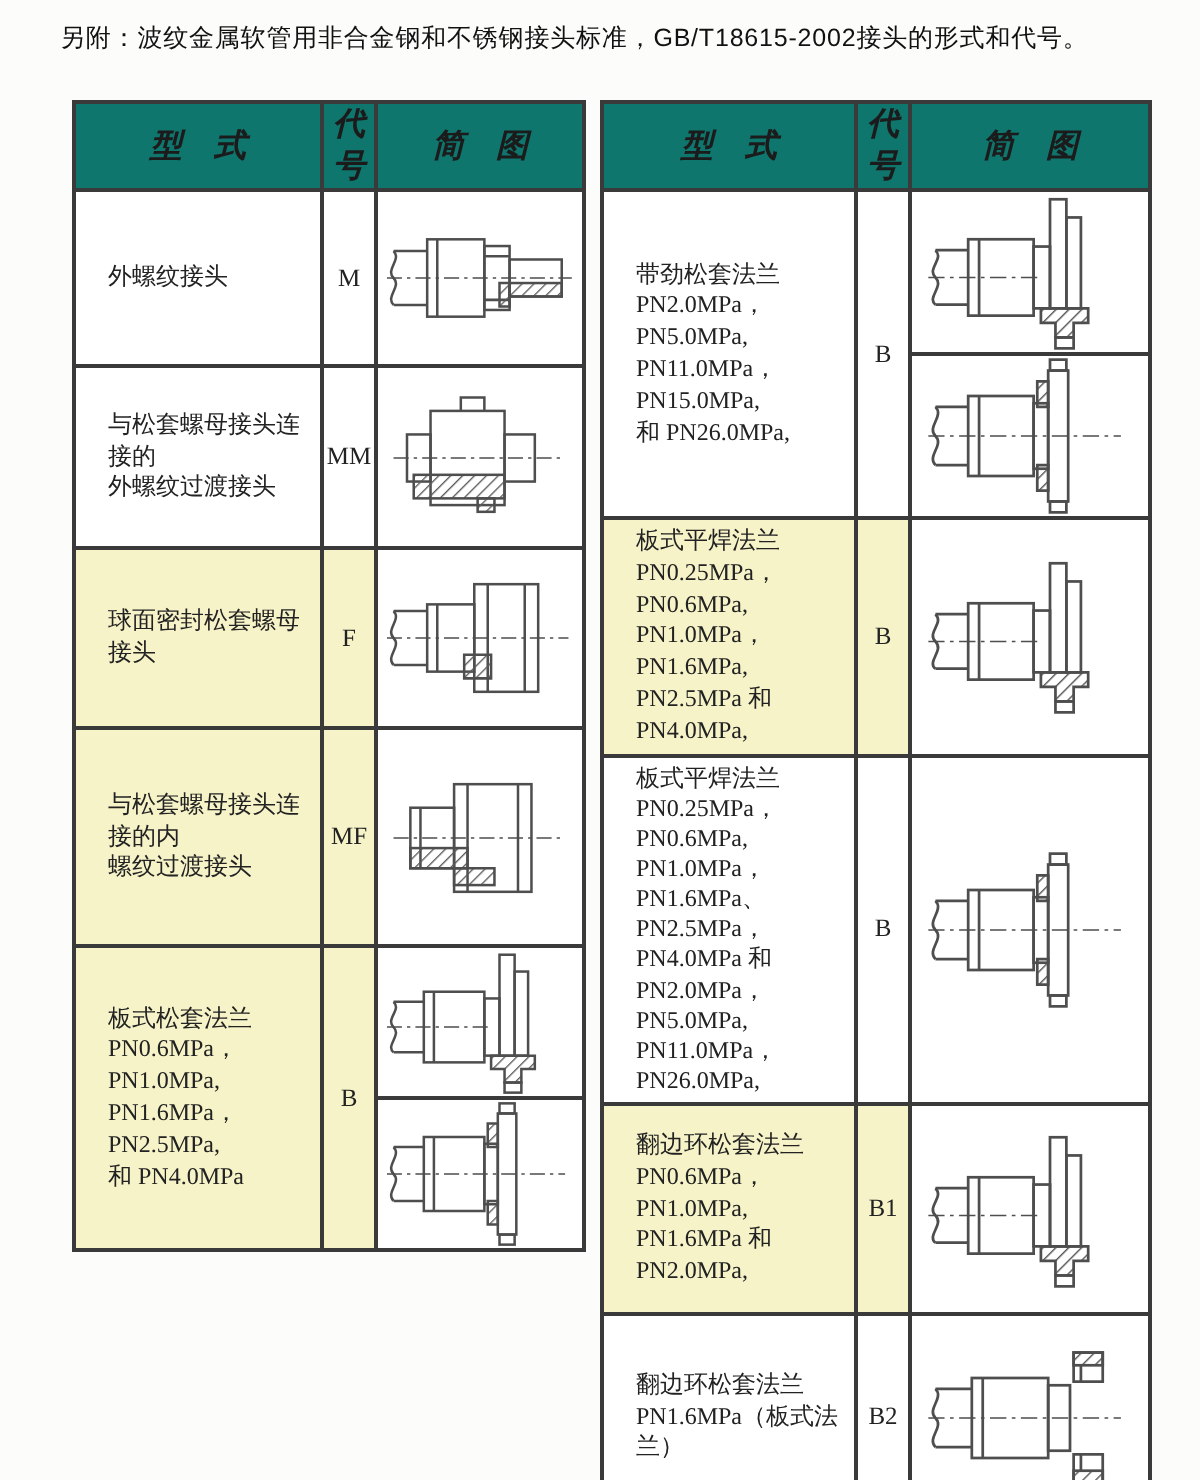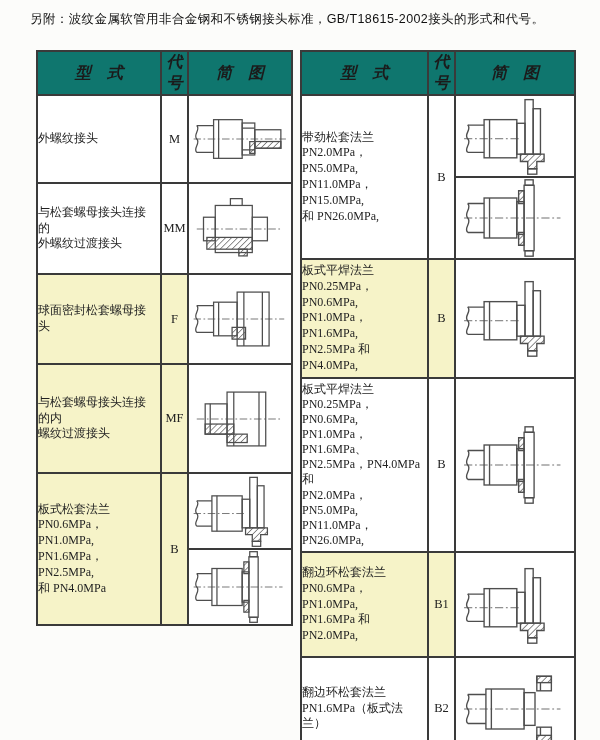--- a/index.html
+++ b/index.html
@@ -22,21 +22,21 @@
     display:flex; gap:7px; align-items:flex-start;
   }
   table { border-collapse:collapse; table-layout:fixed; background:#ffffff; }
   td, th { border:2px solid #3a3a3a; padding:0; overflow:hidden; }
   th {
     background:#0f766e;
     font-weight:700; font-size:16px; height:20px; color:#1b1b1b;font-style:italic;
   }
   .type-cell {
     font-size:12px; line-height:1.32;
-    padding:3px 4px 3px 0;
+    padding:3px 4px 3px 16px;
     white-space:pre-line;
     vertical-align:middle;
     color:#222;
     background:#fff;
   }
   .code-cell {
     text-align:center; vertical-align:middle;
     font-size:12.5px; color:#222; background:#fff;
   }
   .hl { background:#f6f3c8; }

